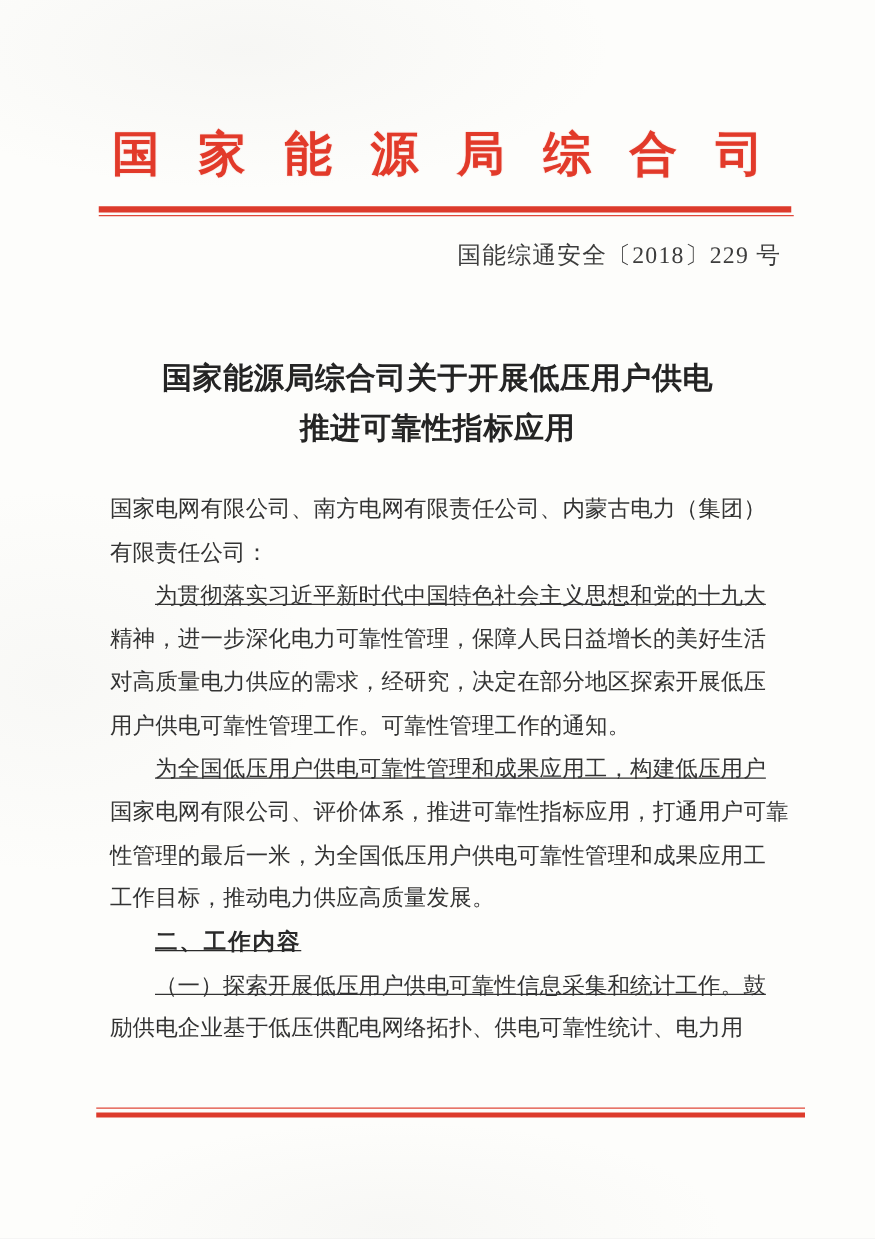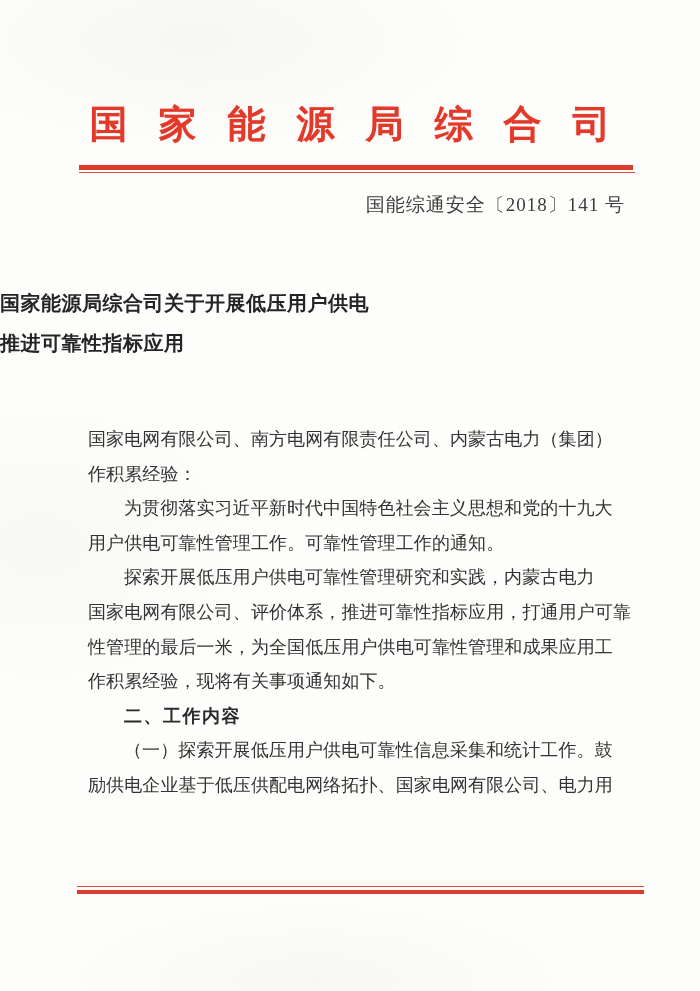--- a/index.html
+++ b/index.html
@@ -41,76 +41,78 @@
     font-size: 19px;
     line-height: 26px;
     color: #3d3d3d;
     letter-spacing: 1px;
     white-space: nowrap;
   }
   
   .doc-title {
     position: absolute;
     top: 284px; left: 0; right: 0;
-    font-size: 20px;
+    text-align: center;
+    font-size: 24px;
     line-height: 39.5px;
     font-weight: bold;
     color: #242424;
     letter-spacing: 0.5px;
   }
   
   .body-block {
     position: absolute;
     top: 390px; left: 88px;
     width: 527px;
     font-size: 18px;
     line-height: 34.6px;
     color: #333333;
     letter-spacing: 0.1px;
-    margin-top: 32px;
   }
   .body-line { white-space: nowrap; }
-  .body-line.indent { text-indent: 2em; }
+  .body-line.indent { text-indent: 2em; text-decoration: underline; }
   .body-line.heading {
     font-weight: bold;
     color: #2a2a2a;
     font-family: "Liberation Sans", "DejaVu Sans", sans-serif;
     letter-spacing: 1.5px;
   }
   
   .rule-bottom-thin  { position: absolute; top: 885.5px; left: 77px; width: 567px; height: 1.6px; background: #e0483a; }
   .rule-bottom-thick { position: absolute; top: 889.5px; left: 77px; width: 567px; height: 4.5px; background: #dd3b2c; }
 </style>
 </head>
 <body>
 
 <div class="page">
 
   <div class="letterhead">国家能源局综合司</div>
 
   <div class="rule-top-thick"></div>
   <div class="rule-top-thin"></div>
 
-  <div class="doc-number">国能综通安全〔2018〕141 号</div>
+  <div class="doc-number">国能综通安全〔2018〕229 号</div>
 
   <div class="doc-title">
     <div>国家能源局综合司关于开展低压用户供电</div>
     <div>推进可靠性指标应用</div>
   </div>
 
   <div class="body-block" id="body-block">
       <div class="body-line">国家电网有限公司、南方电网有限责任公司、内蒙古电力（集团）</div>
-      <div class="body-line">作积累经验：</div>
+      <div class="body-line">有限责任公司：</div>
       <div class="body-line indent">为贯彻落实习近平新时代中国特色社会主义思想和党的十九大</div>
+      <div class="body-line">精神，进一步深化电力可靠性管理，保障人民日益增长的美好生活</div>
+      <div class="body-line">对高质量电力供应的需求，经研究，决定在部分地区探索开展低压</div>
       <div class="body-line">用户供电可靠性管理工作。可靠性管理工作的通知。</div>
-      <div class="body-line indent">探索开展低压用户供电可靠性管理研究和实践，内蒙古电力</div>
+      <div class="body-line indent">为全国低压用户供电可靠性管理和成果应用工，构建低压用户</div>
       <div class="body-line">国家电网有限公司、评价体系，推进可靠性指标应用，打通用户可靠</div>
       <div class="body-line">性管理的最后一米，为全国低压用户供电可靠性管理和成果应用工</div>
-      <div class="body-line">作积累经验，现将有关事项通知如下。</div>
+      <div class="body-line">工作目标，推动电力供应高质量发展。</div>
       <div class="body-line indent heading">二、工作内容</div>
       <div class="body-line indent">（一）探索开展低压用户供电可靠性信息采集和统计工作。鼓</div>
-      <div class="body-line">励供电企业基于低压供配电网络拓扑、国家电网有限公司、电力用</div>
+      <div class="body-line">励供电企业基于低压供配电网络拓扑、供电可靠性统计、电力用</div>
     </div>
 
   <div class="rule-bottom-thin"></div>
   <div class="rule-bottom-thick"></div>
 
 </div>
 
 </body></html>

